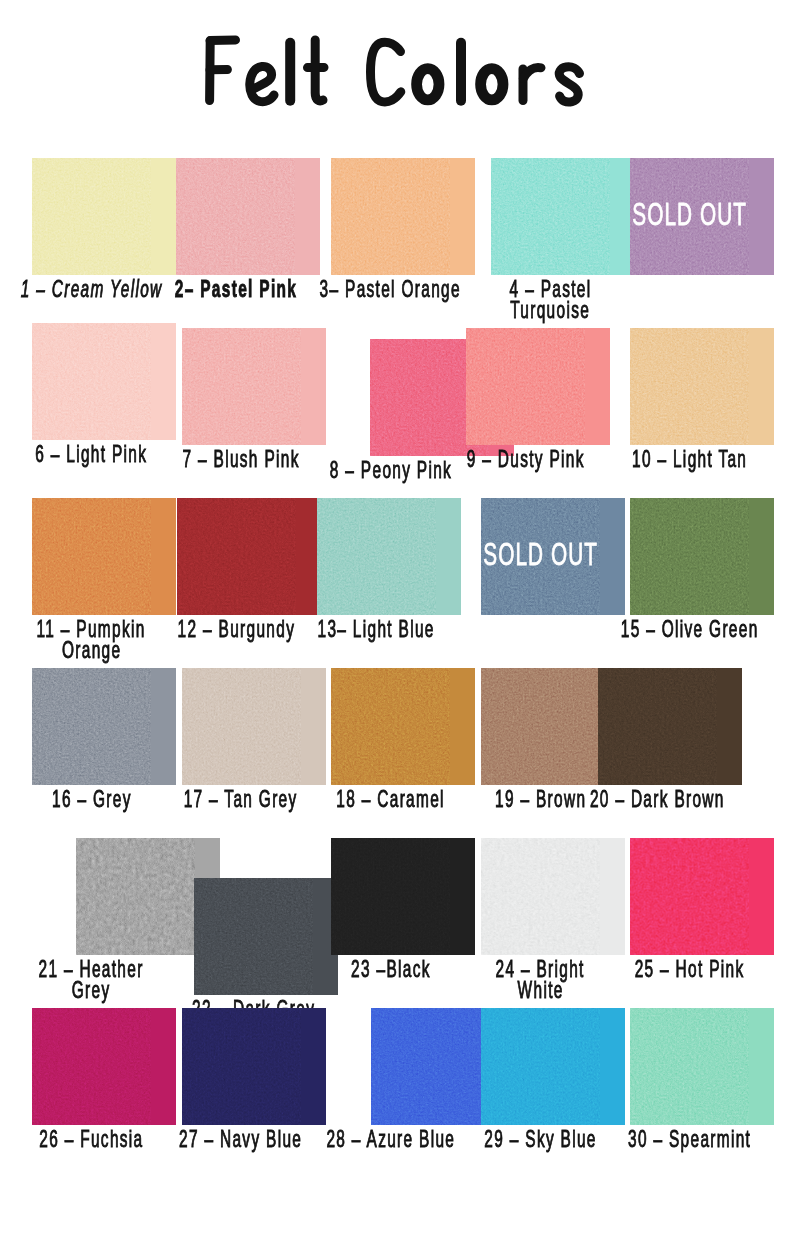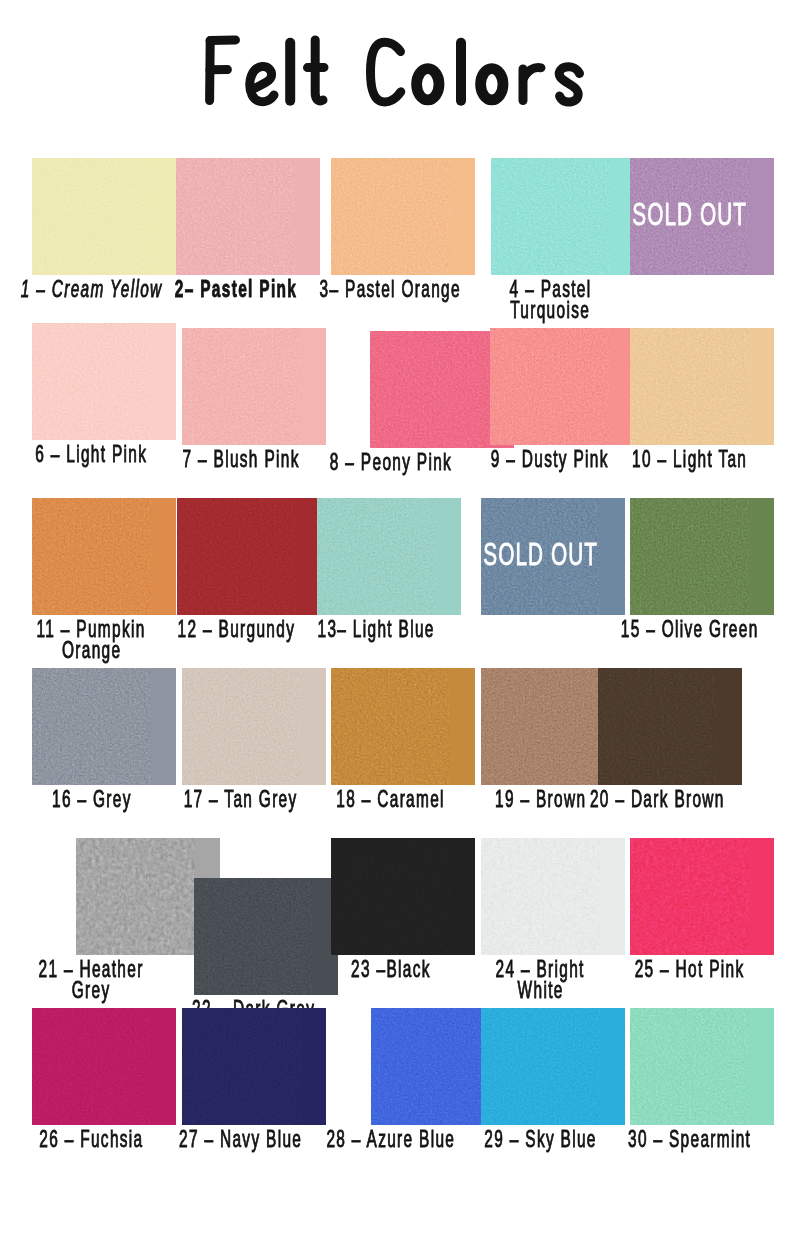--- a/index.html
+++ b/index.html
@@ -155,33 +155,33 @@
       <div class="base" style="background: rgb(244, 180, 178);"></div>
       <svg class="tex" width="119" height="117">
             <rect width="119" height="117" filter="url(#feltA)" opacity="0.385" style="mix-blend-mode:overlay"></rect>
             <rect width="119" height="117" filter="url(#feltD)" opacity="0.292" style="mix-blend-mode:overlay"></rect>
           </svg>
     </div>
     <div class="label">
       <span class="ln"><span>7 – Blush Pink</span></span>
     </div>
   </div>
-  <div class="cell" style="left:331.2px;top:331px;padding-left:39px;">
+  <div class="cell" style="left:331.2px;top:339px;padding-left:39px;">
     <div class="swatch">
       <div class="base" style="background: rgb(240, 106, 135);"></div>
       <svg class="tex" width="119" height="117">
             <rect width="119" height="117" filter="url(#feltC)" opacity="0.34" style="mix-blend-mode:overlay"></rect>
             <rect width="119" height="117" filter="url(#feltE)" opacity="0.258" style="mix-blend-mode:overlay"></rect>
           </svg>
     </div>
     <div class="label">
       <span class="ln"><span>8 – Peony Pink</span></span>
     </div>
   </div>
-  <div class="cell" style="left:490px;top:327.9px;">
+  <div class="cell" style="left:466px;top:327.9px;">
     <div class="swatch">
       <div class="base" style="background: rgb(247, 145, 144);"></div>
       <svg class="tex" width="119" height="117">
             <rect width="119" height="117" filter="url(#feltA)" opacity="0.363" style="mix-blend-mode:overlay"></rect>
             <rect width="119" height="117" filter="url(#feltE)" opacity="0.275" style="mix-blend-mode:overlay"></rect>
           </svg>
     </div>
     <div class="label">
       <span class="ln"><span>9 – Dusty Pink</span></span>
     </div>

